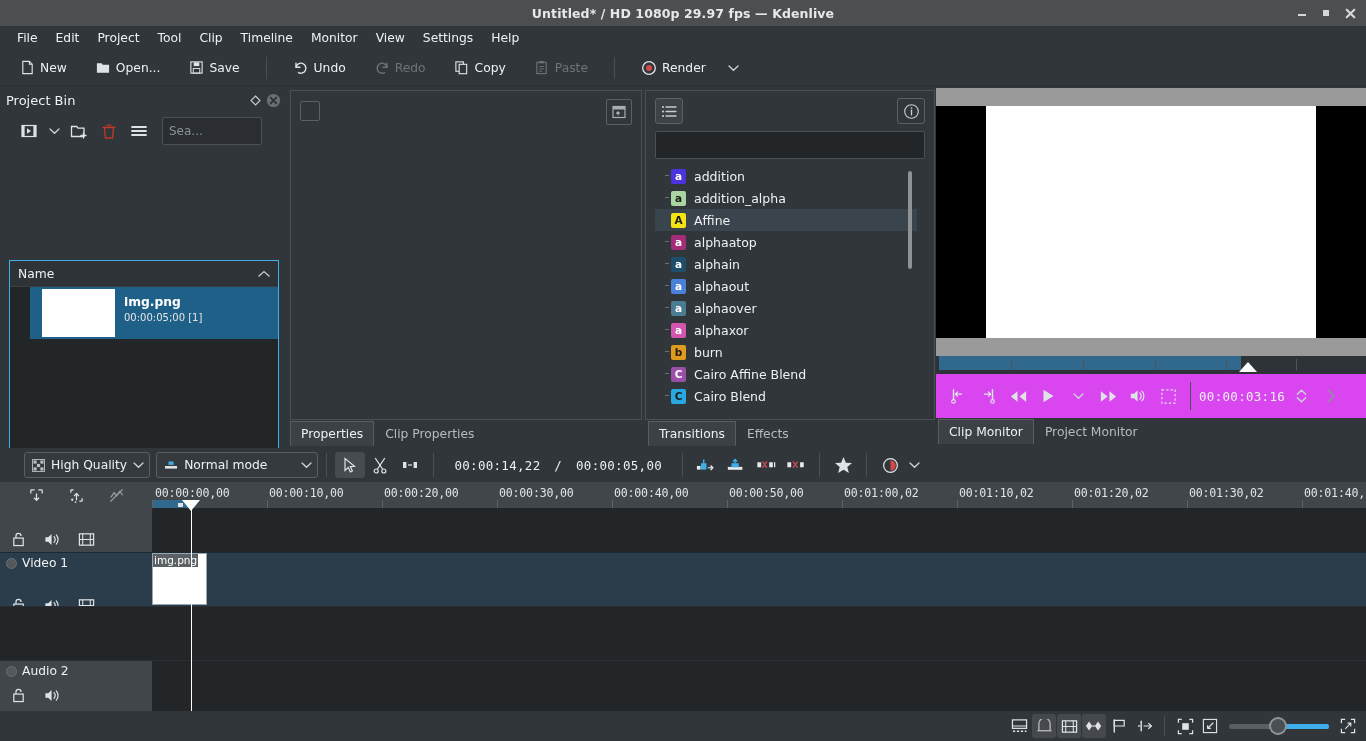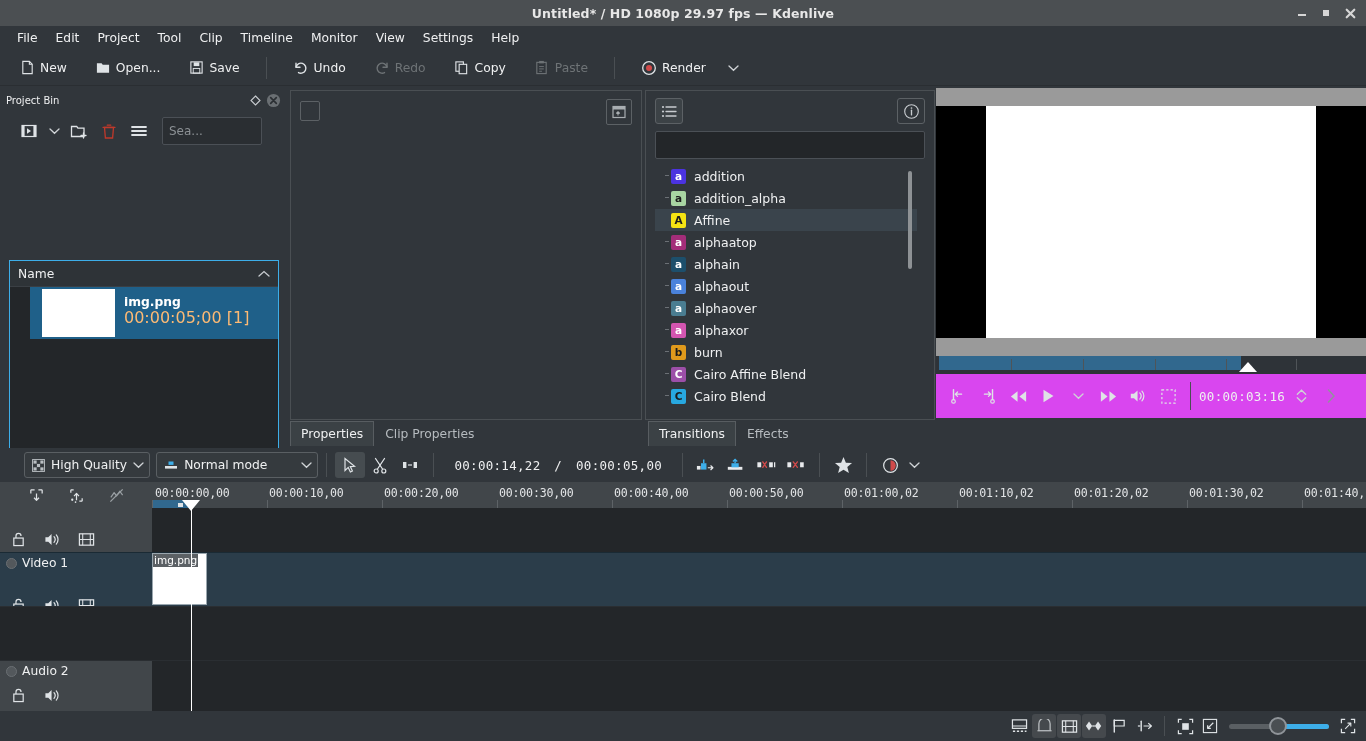--- a/index.html
+++ b/index.html
@@ -29,21 +29,21 @@
   
   .maintoolbar{ height:36px; background:#31363b; display:flex; align-items:center; padding-left:10px; gap:10px;
                 border-bottom:1px solid #2a2e32;}
   .tbtn{ display:flex; align-items:center; gap:5px; padding:4px 9px; border-radius:3px; font-size:12.3px; color:#eff0f1;}
   .tbtn.dim{ color:#6e7376; }
   .tsep{ width:1px; height:22px; background:#4a4f53; margin:0 7px;}
   .tbtn .ic{ width:16px; height:16px; display:inline-flex; align-items:center; justify-content:center;}
   .caret{ width:18px; height:22px; display:flex; align-items:center; justify-content:center;}
 
   
-  .panel-title{ height:24px; display:flex; align-items:center; padding:0 6px; font-size:10px; color:#eff0f1;}
+  .panel-title{ height:24px; display:flex; align-items:center; padding:0 6px; font-size:13px; color:#eff0f1;}
   .panel-title .tt{ flex:1; }
   .pt-ic{ width:18px; height:18px; display:flex; align-items:center; justify-content:center; }
 
   
   .bin{ position:absolute; left:0; top:88px; width:288px; height:355px; background:#31363b; }
   .bin-toolbar{ height:38px; display:flex; align-items:center; padding-left:14px; gap:0px;}
   .ibtn{ width:30px; height:26px; display:flex; align-items:center; justify-content:center; border-radius:3px;}
   .ibtn.sm{ width:20px; }
   .binsearch{
     width:100px; height:28px; margin-left:8px; background:#2a2e32;
@@ -56,21 +56,21 @@
   }
   .bin-head{ height:26px; background:#2e3337; display:flex; align-items:center; padding:0 8px;
              border-bottom:1px solid #3a3f44; font-size:12.3px;}
   .bin-head .nm{ flex:1; }
   .bin-row{ display:flex; height:52px; background:#1f6089; align-items:stretch; }
   .bin-row .gutter{ width:20px; background:#232629; }
   .bin-row .gutter2{ width:12px; background:#1f6089;}
   .bin-thumb{ width:73px; background:#ffffff; margin:2px 0; }
   .bin-meta{ flex:1; padding:8px 0 0 9px; }
   .bin-meta .f1{ font-size:12.3px; font-weight:bold; color:#ffffff; line-height:15px;}
-  .bin-meta .f2{ font-size:16px; color:#fdba74; line-height:15px; }
+  .bin-meta .f2{ font-size:10px; color:#e5e5e5; line-height:15px; }
 
   
   .props{ position:absolute; left:290px; top:90px; width:352px; height:330px;
           background:#31363b; border:1px solid #4a4f53;}
   .props .sqbtn{ position:absolute; left:9px; top:10px; width:20px; height:20px;
                  border:1px solid #5c6165; border-radius:2px;}
   .props .ibtn2{ position:absolute; right:9px; top:8px; width:26px; height:26px;
                  border:1px solid #5c6165; border-radius:2px; display:flex;
                  align-items:center; justify-content:center;}
 
@@ -519,20 +519,24 @@
             <path d="M1.3 6.3 L5.5 2.2 L9.7 6.3" fill="none" stroke="#cfd3d6" stroke-width="1.3" stroke-linecap="round"></path>
             <path d="M1.3 9.7 L5.5 13.8 L9.7 9.7" fill="none" stroke="#cfd3d6" stroke-width="1.3" stroke-linecap="round"></path>
           </svg>
       </div>
       <div class="mb">
         <svg width="10" height="16" viewBox="0 0 10 16">
             <path d="M2.5 2 L8 8 L2.5 14" fill="none" stroke="#8f9499" stroke-width="1.4" stroke-linecap="round"></path>
           </svg>
       </div>
     </div>
+  </div>
+  <div class="tabbar" style="left:938px; top:418px;">
+    <div class="tab active">Clip Monitor</div>
+    <div class="tab">Project Monitor</div>
   </div>
 
   <div class="tltoolbar">
     <div class="combo">
       <span>
         <svg width="13" height="13" viewBox="0 0 14 14">
             <rect x="0.6" y="0.6" width="12.8" height="12.8" fill="none" stroke="#b9bec2" stroke-width="1"></rect>
             <rect x="1.6" y="1.6" width="3.4" height="3.4" fill="#b9bec2"></rect>
             <rect x="9" y="1.6" width="3.4" height="3.4" fill="#b9bec2"></rect>
             <rect x="5.3" y="5.3" width="3.4" height="3.4" fill="#b9bec2"></rect>

